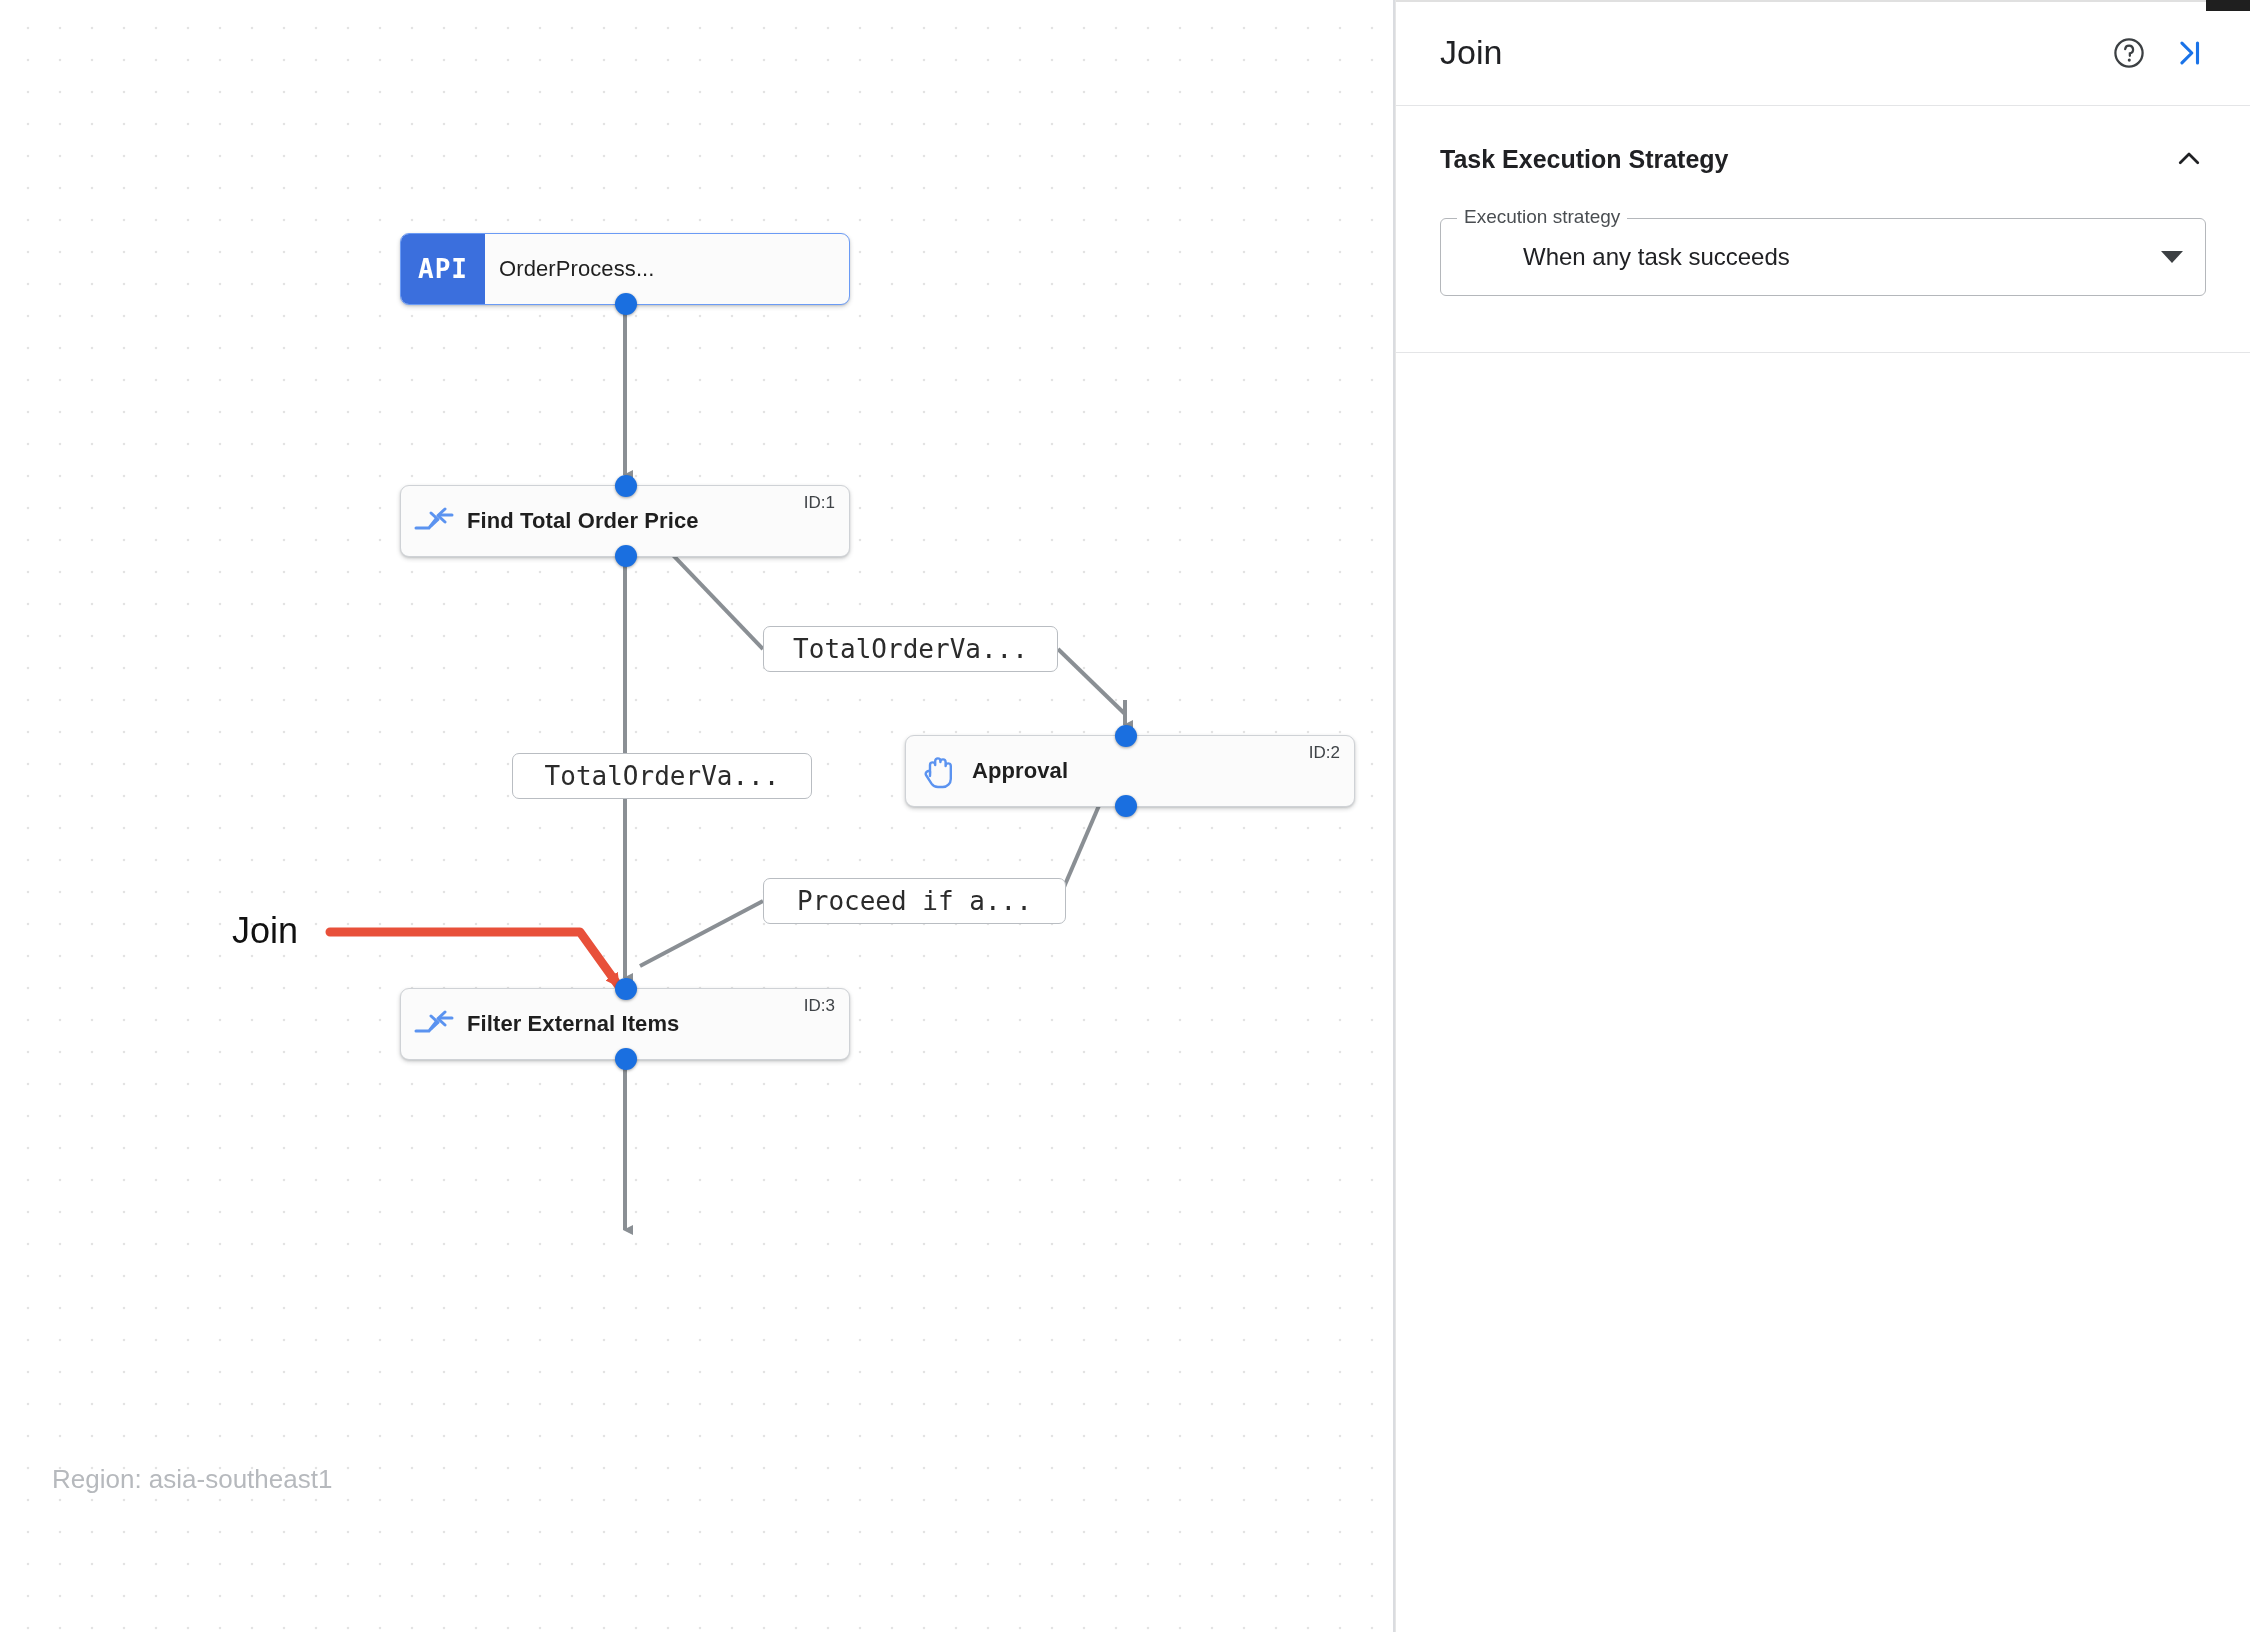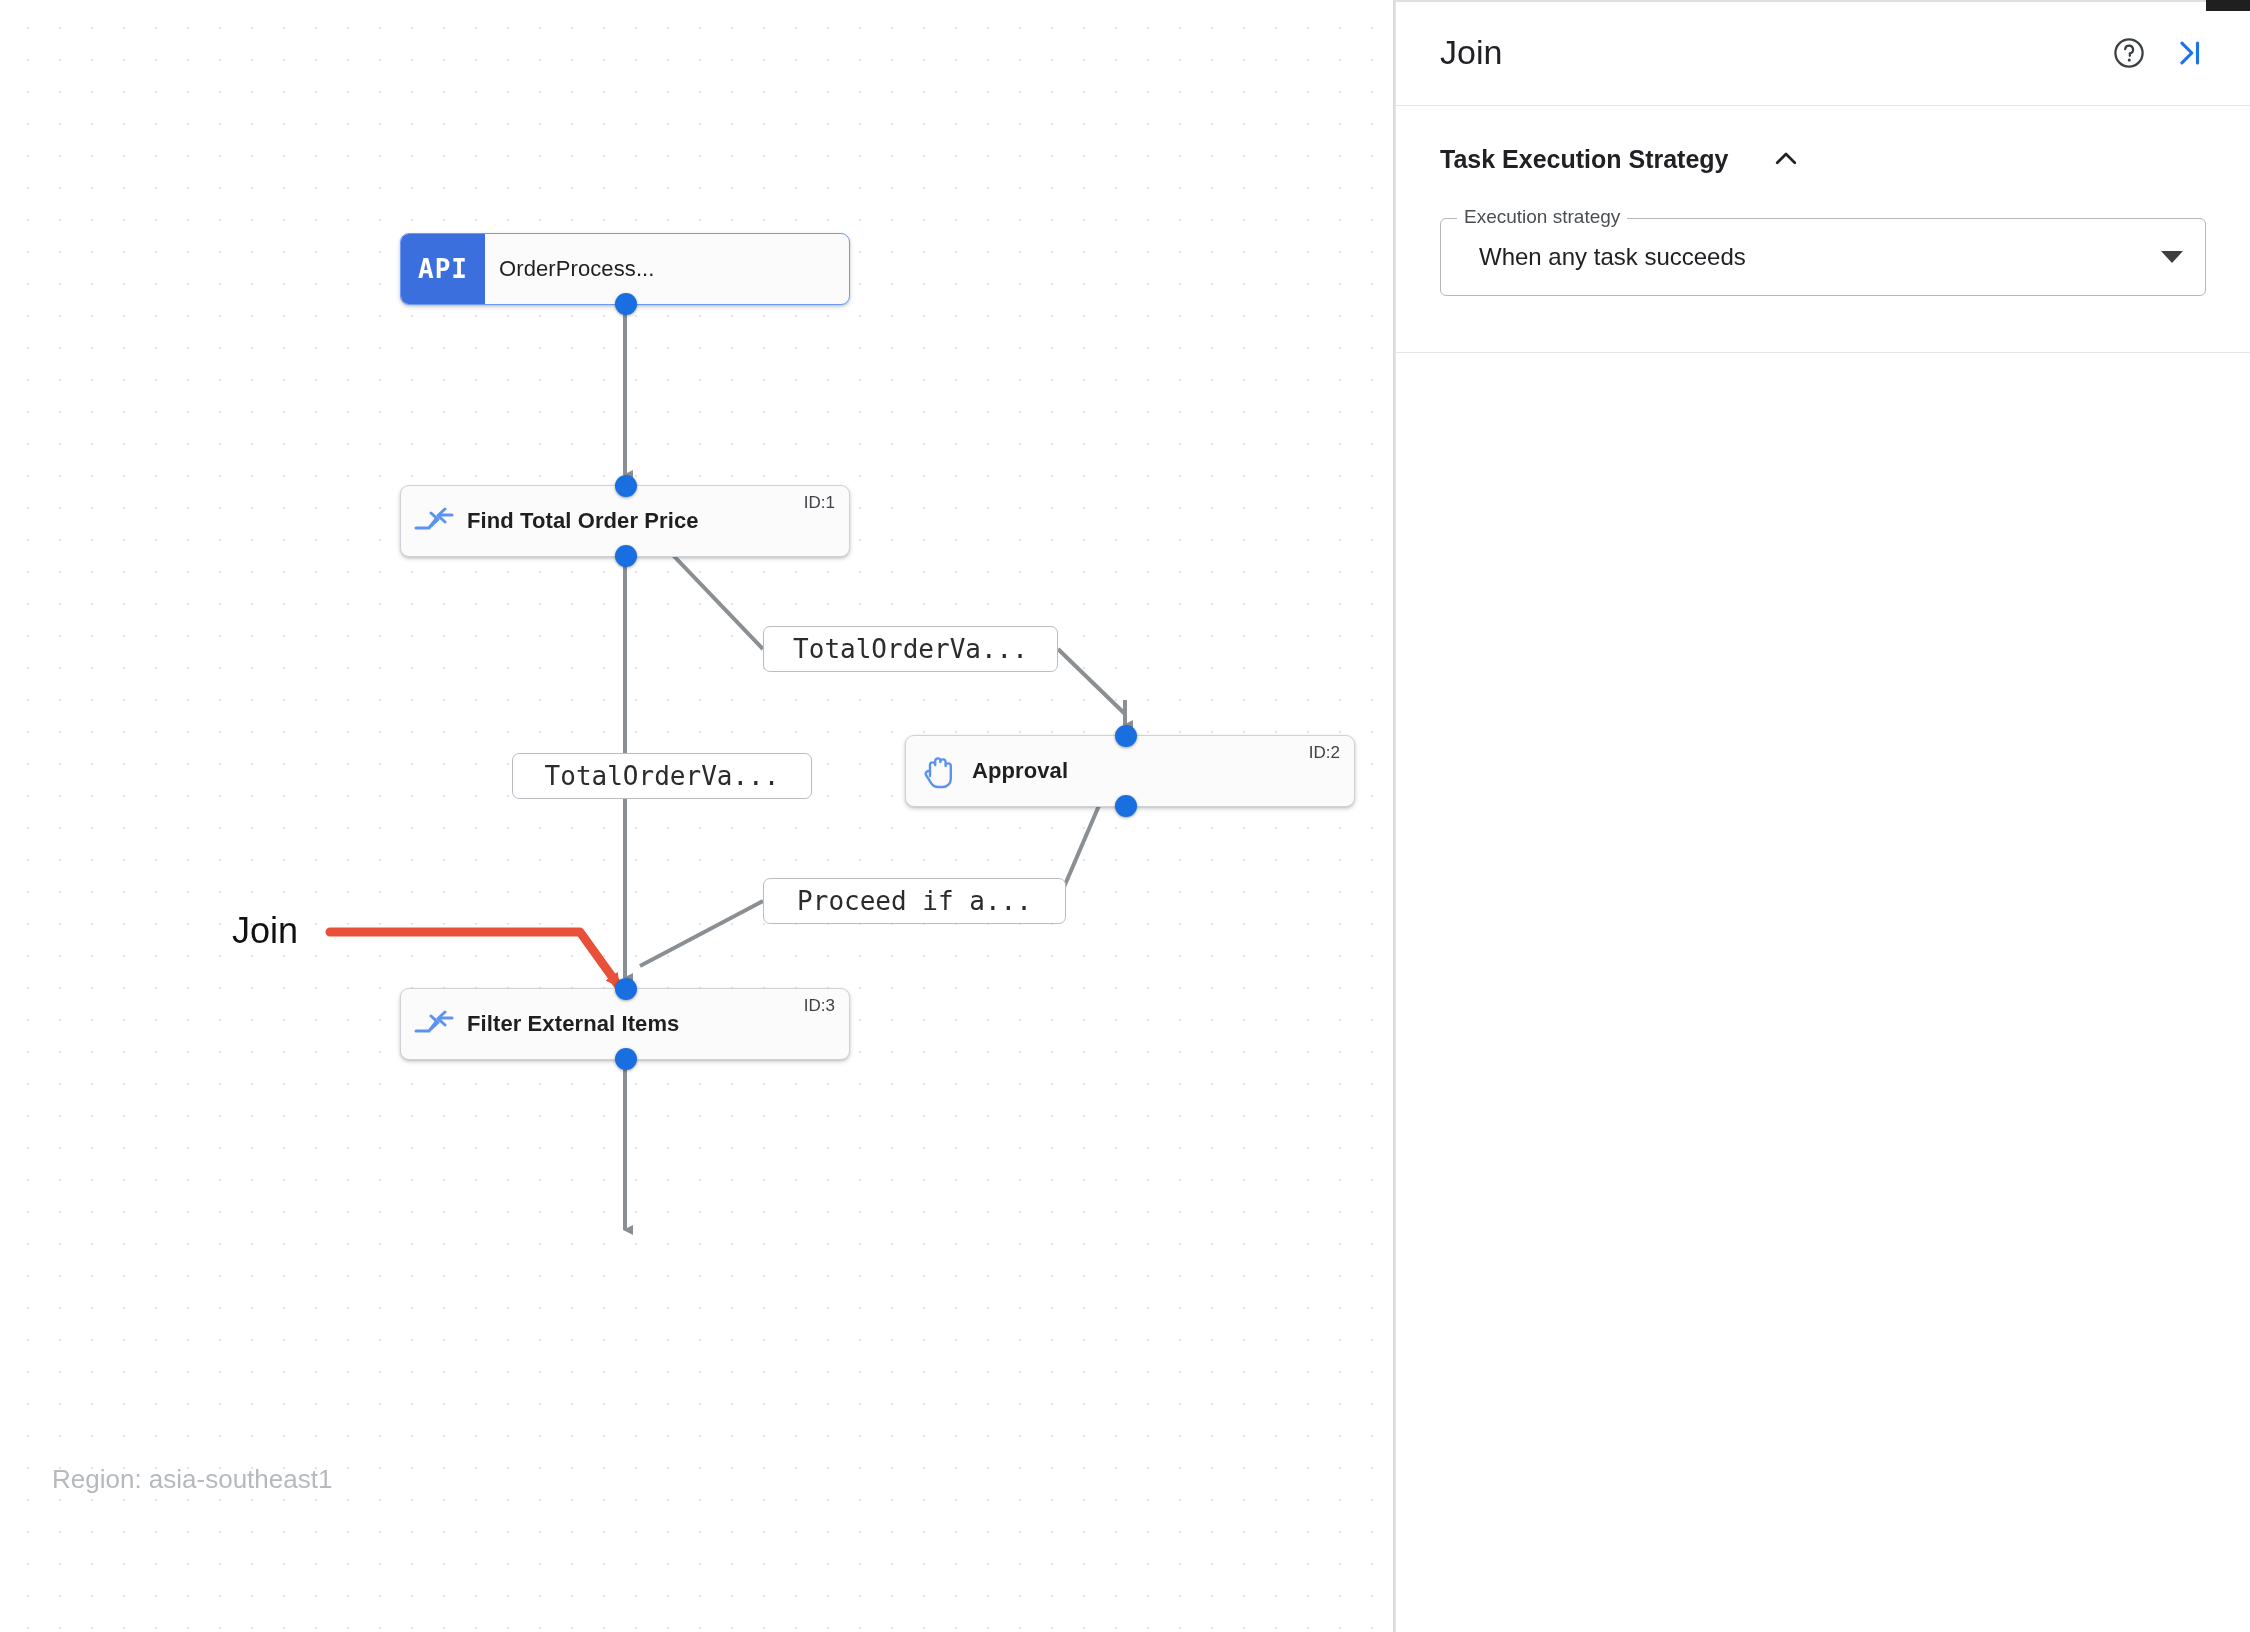--- a/index.html
+++ b/index.html
@@ -122,21 +122,21 @@
     border-bottom: 1px solid #e4e5e7;
   }
   #panel-title { font-size: 34px; color: #202124; font-weight: 400; flex: 1; }
   .hdr-icon {
     width: 46px; height: 46px;
     display: flex; align-items: center; justify-content: center;
     cursor: pointer; margin-left: 14px;
   }
   #panel-body { padding: 36px 44px 0 44px; }
   .section-head {
-    display: flex; align-items: center; 
+    display: flex; align-items: center; justify-content: space-between;
     padding-bottom: 8px;
     gap: 40px;
   }
   .section-title { font-size: 25px; font-weight: 700; color: #202124; }
   .chev { width: 34px; height: 34px; display:flex; align-items:center; justify-content:center; cursor: pointer; }
 
   .mdc-field {
     position: relative;
     margin-top: 34px;
     height: 78px;
@@ -144,21 +144,21 @@
     border-radius: 6px;
     display: flex; align-items: center;
     padding: 0 38px;
     cursor: pointer;
   }
   .mdc-label {
     position: absolute; left: 16px; top: -13px;
     background: #ffffff; padding: 0 7px;
     font-size: 19px; color: #4a4e52; font-weight: 400;
   }
-  .mdc-value { font-size: 24px; color: #202124; }
+  .mdc-value { font-size: 24px; color: #202124; margin-left: 44px; }
   .mdc-arrow {
     position: absolute; right: 22px; top: 50%; transform: translateY(-50%);
     width: 0; height: 0;
     border-left: 11px solid transparent;
     border-right: 11px solid transparent;
     border-top: 12px solid #3c4043;
   }
   #panel-section-divider {
     position: absolute; left: 0; top: 352px; width: 855px; height: 1px;
     background: #e4e5e7;

